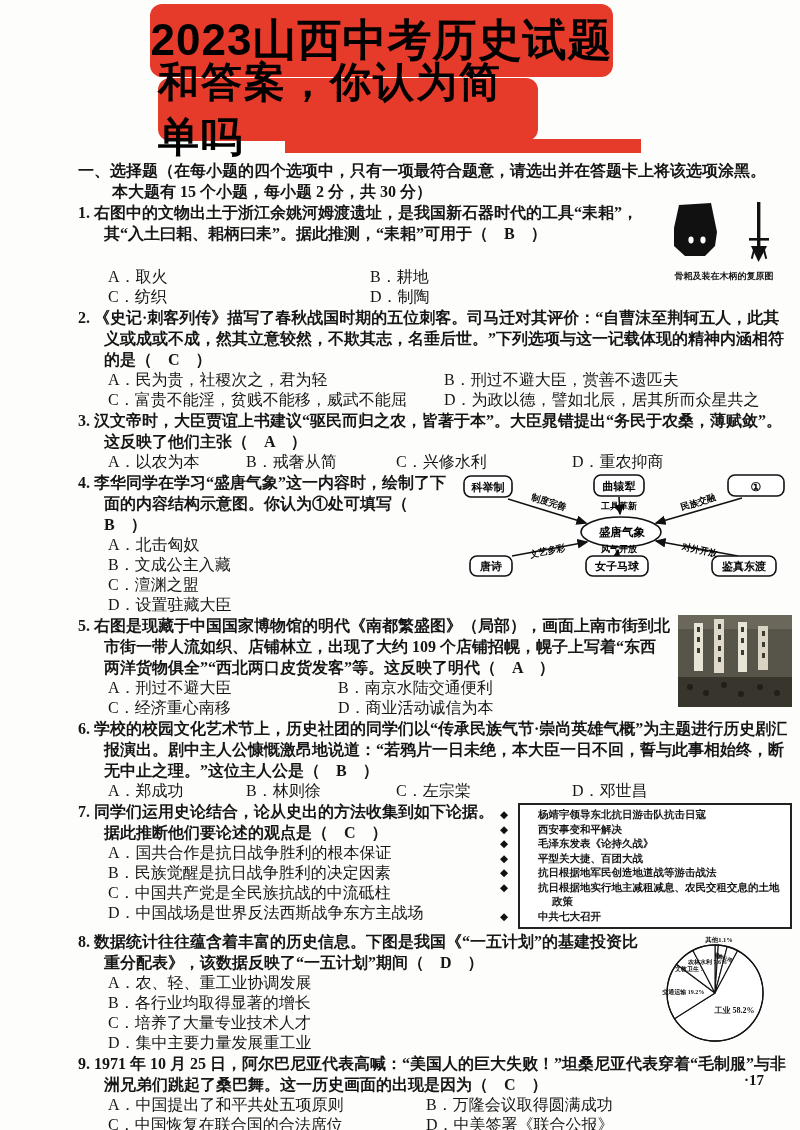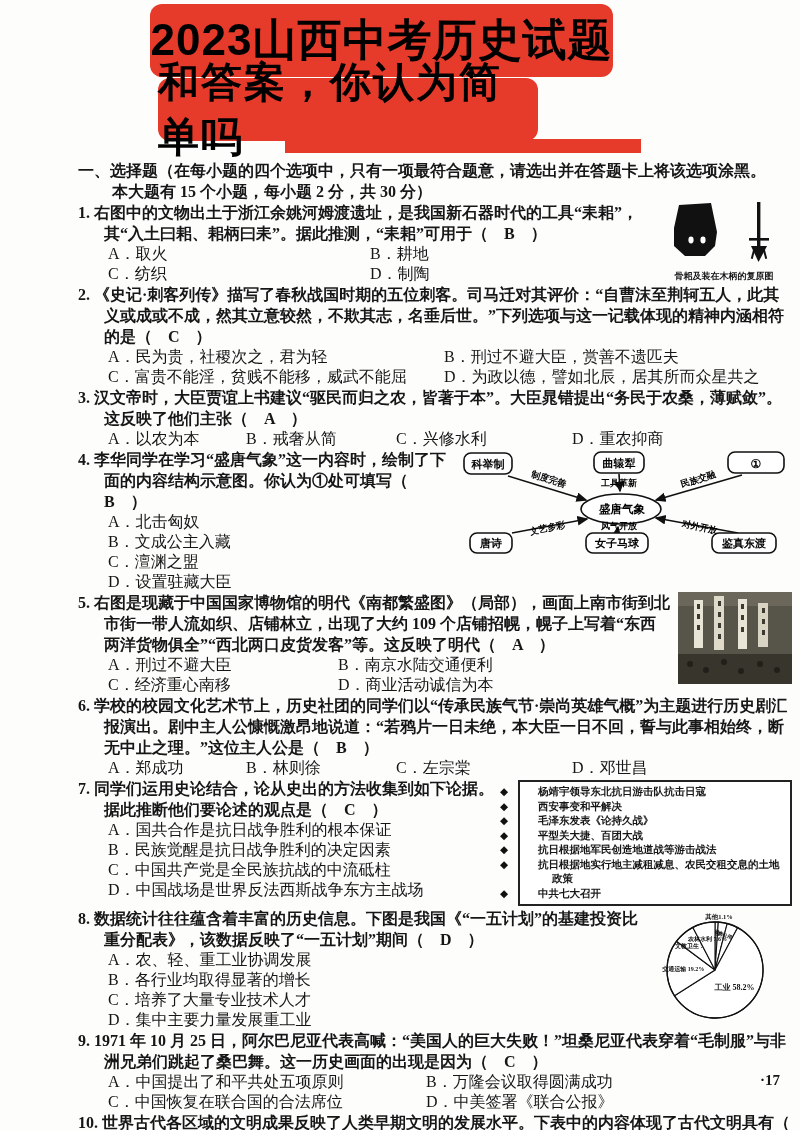--- a/index.html
+++ b/index.html
@@ -12,34 +12,34 @@
   #banner2{left:158px;top:78px;width:380px;height:63px;border-radius:12px;font-size:41px;letter-spacing:2px;}
   #banner-strip{position:absolute;left:285px;top:139px;width:356px;height:14px;background:#e63a2a;z-index:2;}
   
   #content{position:absolute;left:78px;top:146px;width:716px;font-size:16px;line-height:21px;font-weight:600;}
   .sec-line1{font-weight:700;margin-top:14px;}
   .sec-line2{font-weight:700;padding-left:34px;}
   .q{overflow:hidden;margin:0;}
   .qtext{padding-left:26px;text-indent:-26px;}
   .q10 .qtext{padding-left:32px;text-indent:-32px;}
   .opts{display:grid;margin-left:30px;line-height:20px;font-weight:500;}
-  .g2a{grid-template-columns:262px auto;}
+  .g2a{grid-template-columns:262px auto;margin-top:23px;}
   .g2b{grid-template-columns:336px auto;}
   .g2c{grid-template-columns:230px auto;}
   .g2d{grid-template-columns:318px auto;}
   .g4 {grid-template-columns:138px 150px 176px auto;}
   .g1 {grid-template-columns:auto;}
   .fig{float:right;text-align:center;}
   .figcap{font-size:9px;line-height:11px;font-weight:600;}
   
   .evbox{float:right;width:258px;border:2px solid #222;box-shadow:0 0 0 1px #fff inset;padding:3px 6px 3px 6px;
          font-size:10.5px;line-height:14.5px;font-weight:700;margin:2px 2px 2px 12px;background:#fff;}
   .ev-item{padding-left:26px;text-indent:-26px;}
   .diam{display:inline-block;width:12px;color:#111;}
-  #pagenum{position:absolute;right:20px;top:1072px;font-size:15px;font-weight:600;}
+  #pagenum{position:absolute;right:36px;top:1072px;font-size:15px;font-weight:600;}
   svg text{font-family:"Liberation Serif","DejaVu Serif",serif;}
 </style>
 </head>
 <body>
 
 <div id="page">
 
   <div id="banner-strip"></div>
   <div id="banner1" class="banner">2023山西中考历史试题</div>
   <div id="banner2" class="banner">和答案，你认为简单吗</div>

